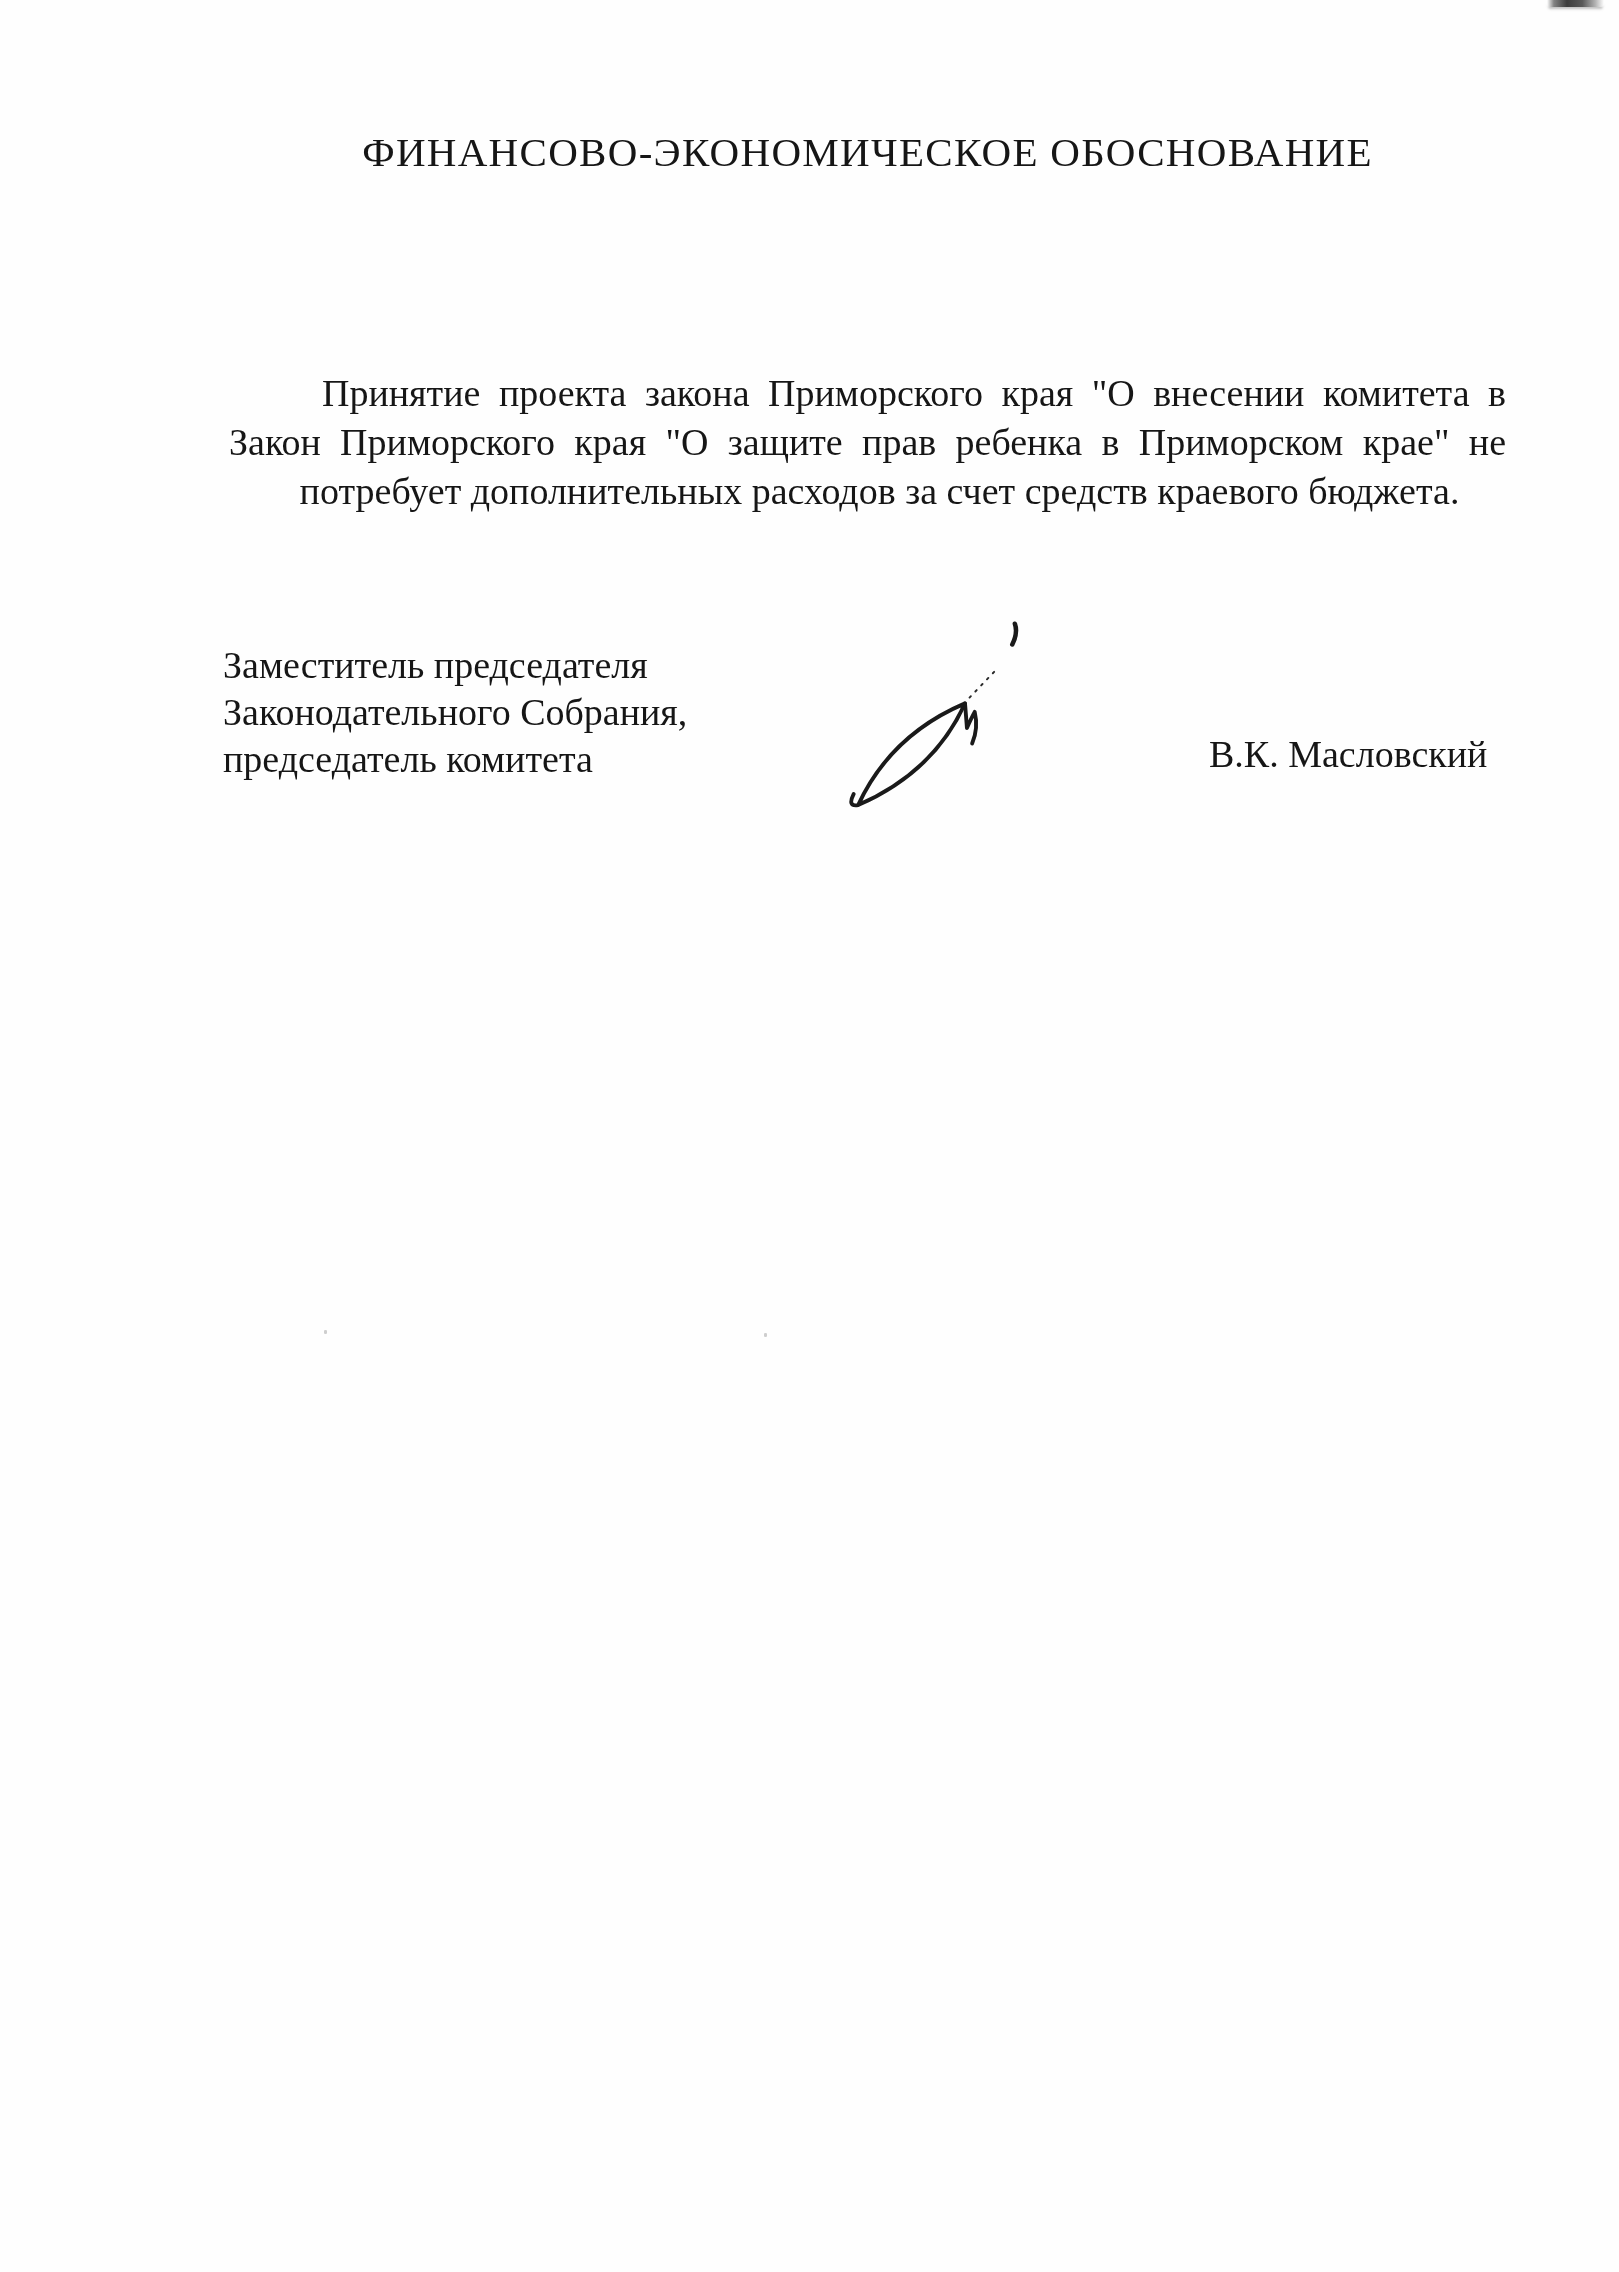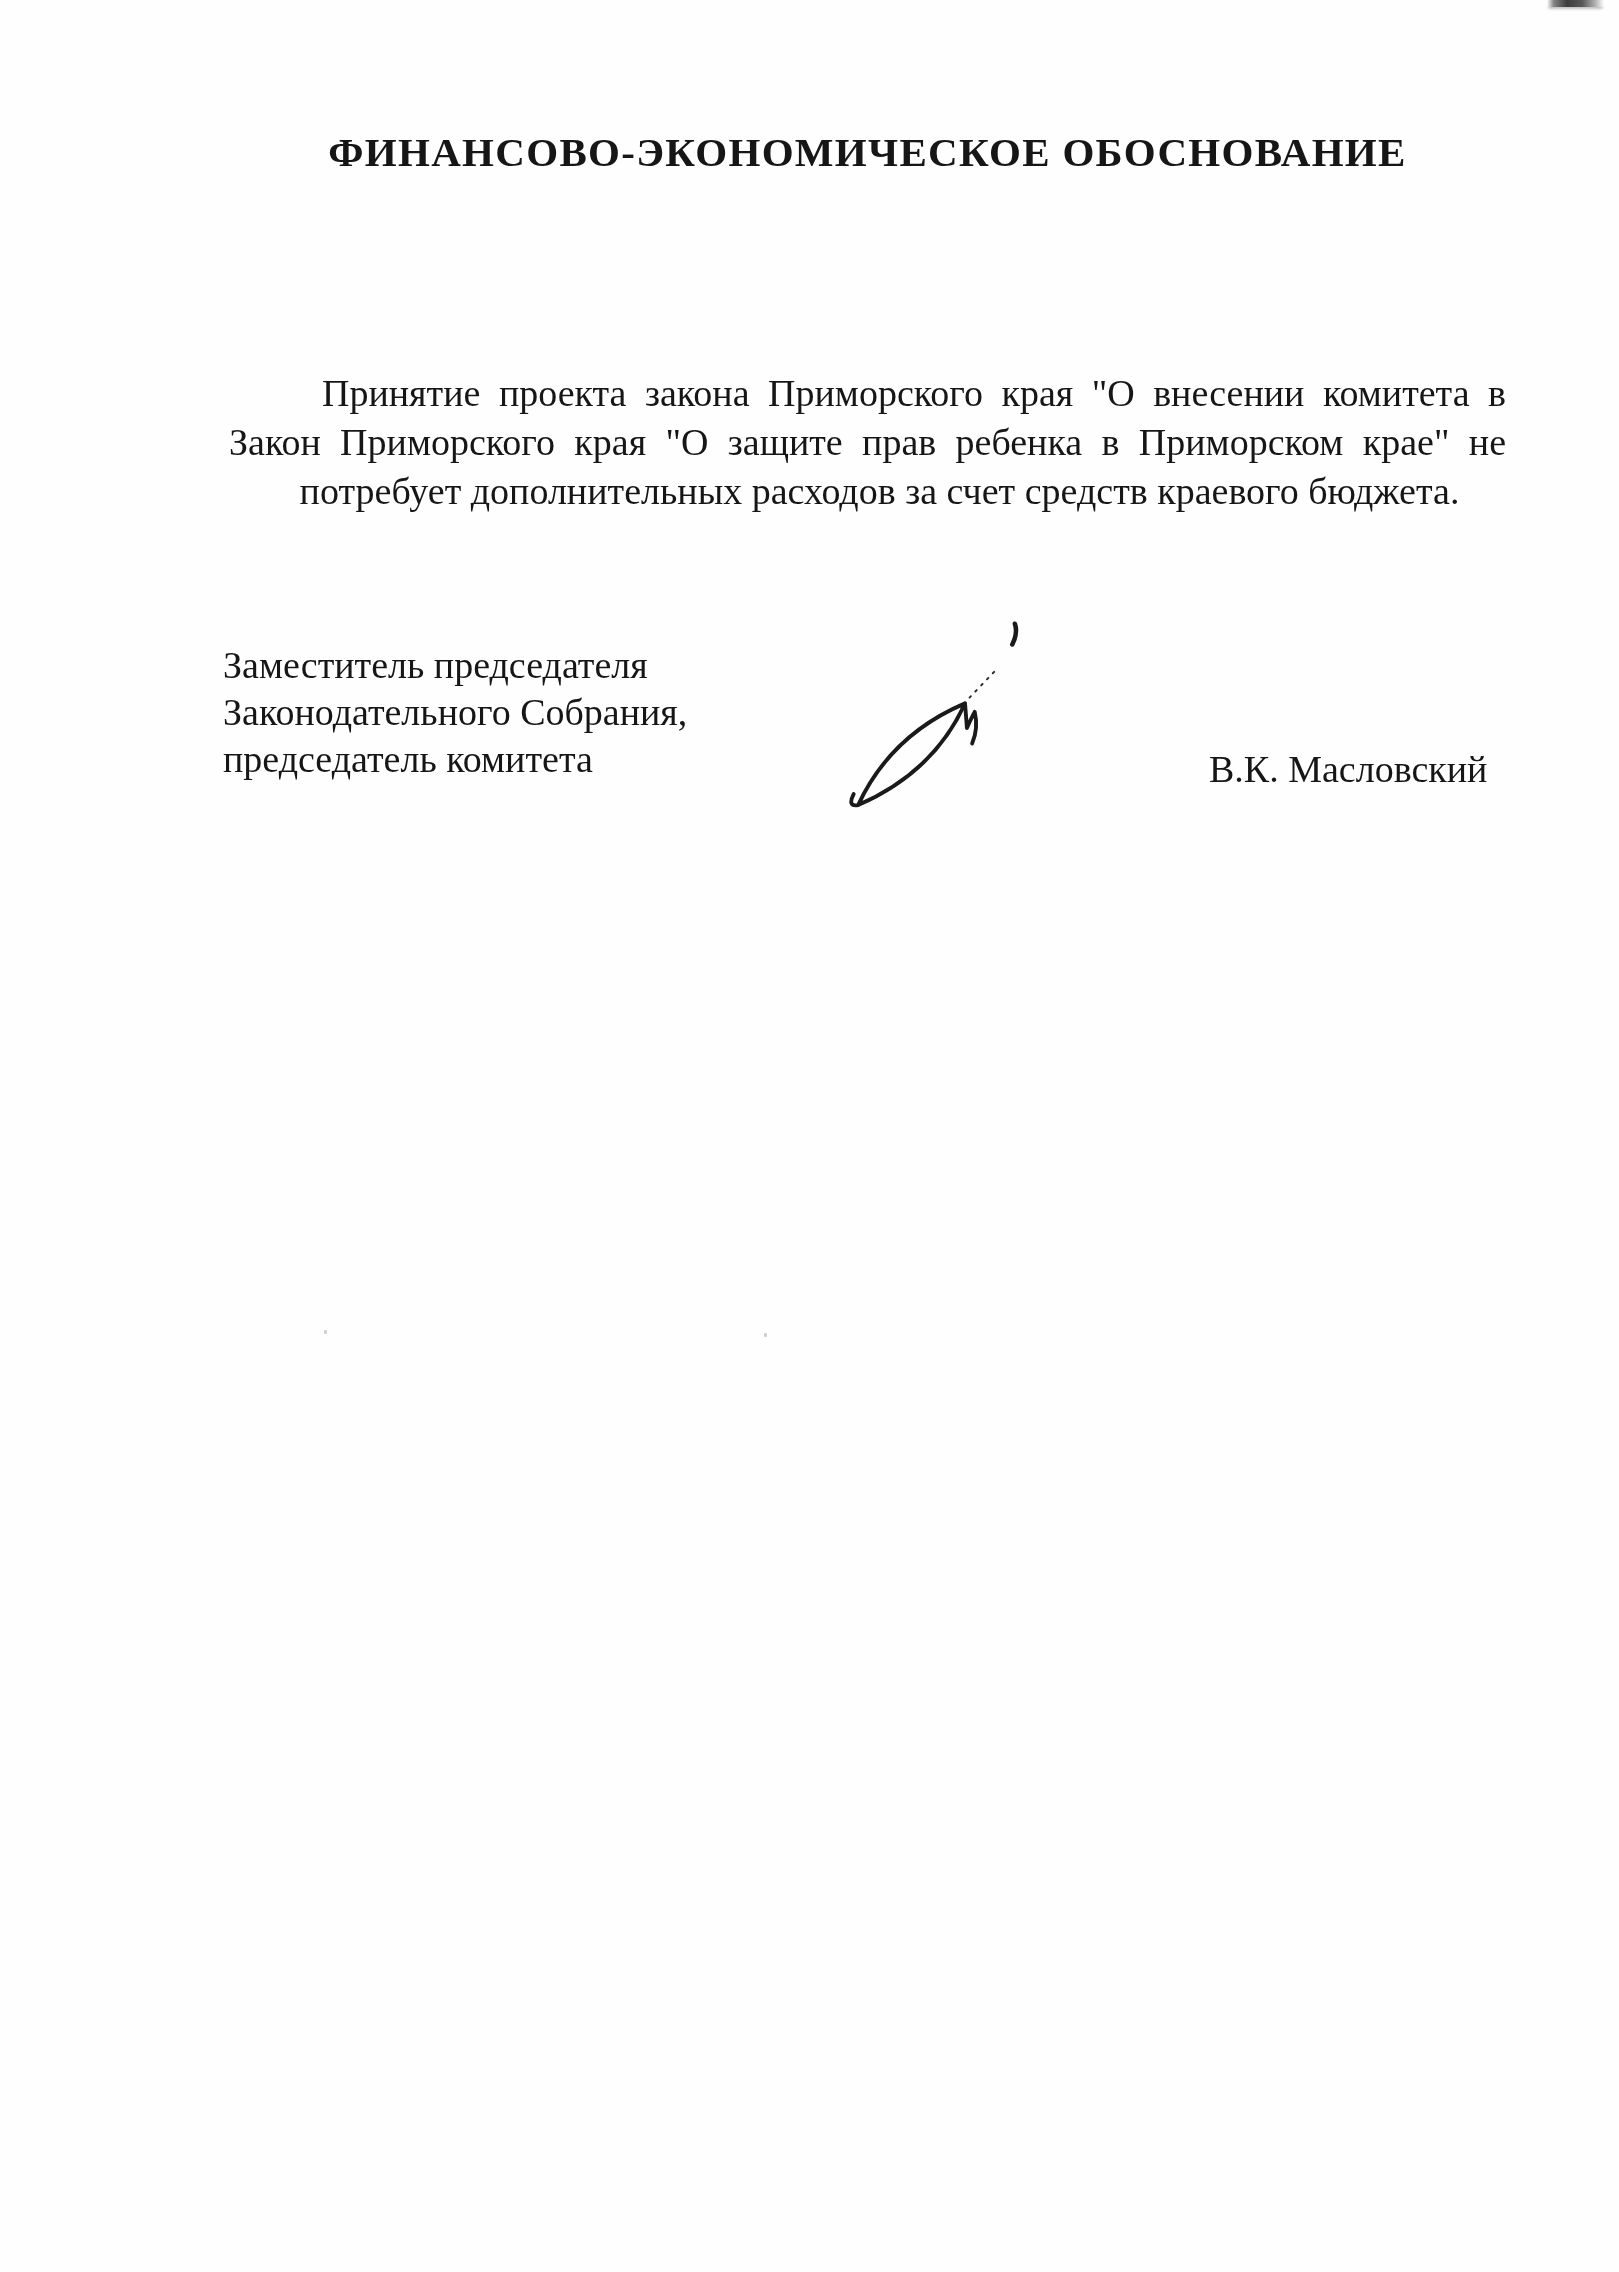--- a/index.html
+++ b/index.html
@@ -17,21 +17,21 @@
     color: #161616;
   }
   .content {
     position: absolute;
     left: 229px;
     width: 1277px;
   }
   .doc-title {
     top: 127px;
     text-align: center;
-    font-weight: bold;
+    font-weight: normal;
     font-size: 41px;
     line-height: 51px;
     letter-spacing: 1.3px;
     white-space: nowrap;
   }
   .subtitle {
     top: 228px;
     text-align: center;
     font-size: 38px;
     line-height: 49px;
@@ -53,21 +53,21 @@
     margin-left: 24px;
   }
   .sig-block {
     top: 642px;
     font-size: 38px;
     line-height: 47px;
   }
   .sig-name {
     position: absolute;
     left: 1209px;
-    top: 746px;
+    top: 731px;
     font-size: 38px;
     line-height: 47px;
     white-space: nowrap;
   }
   .signature-svg {
     position: absolute;
     left: 829px;
     top: 570px;
     width: 272px;
     height: 272px;

